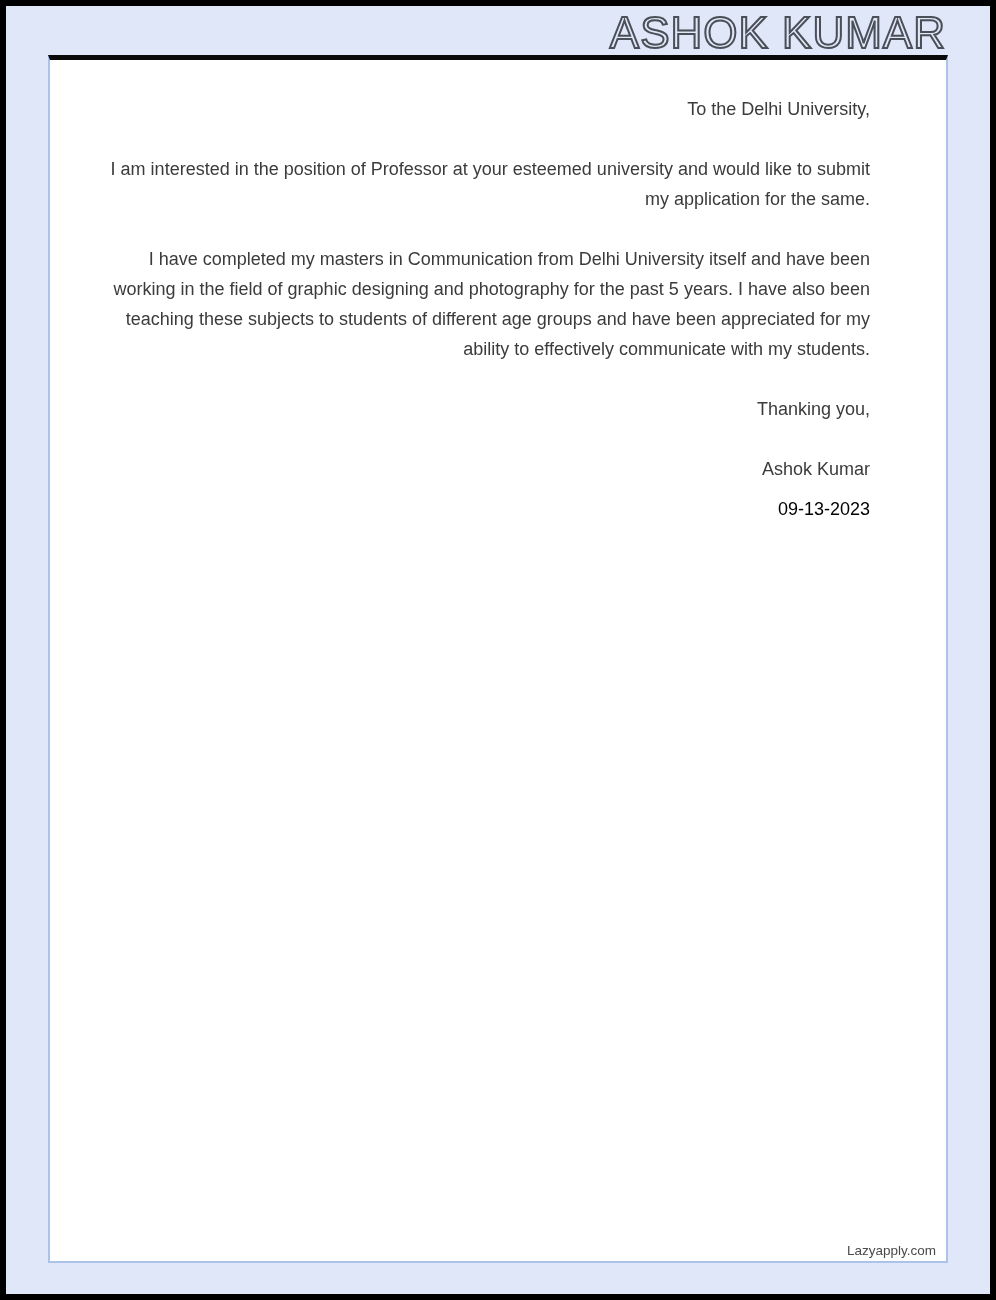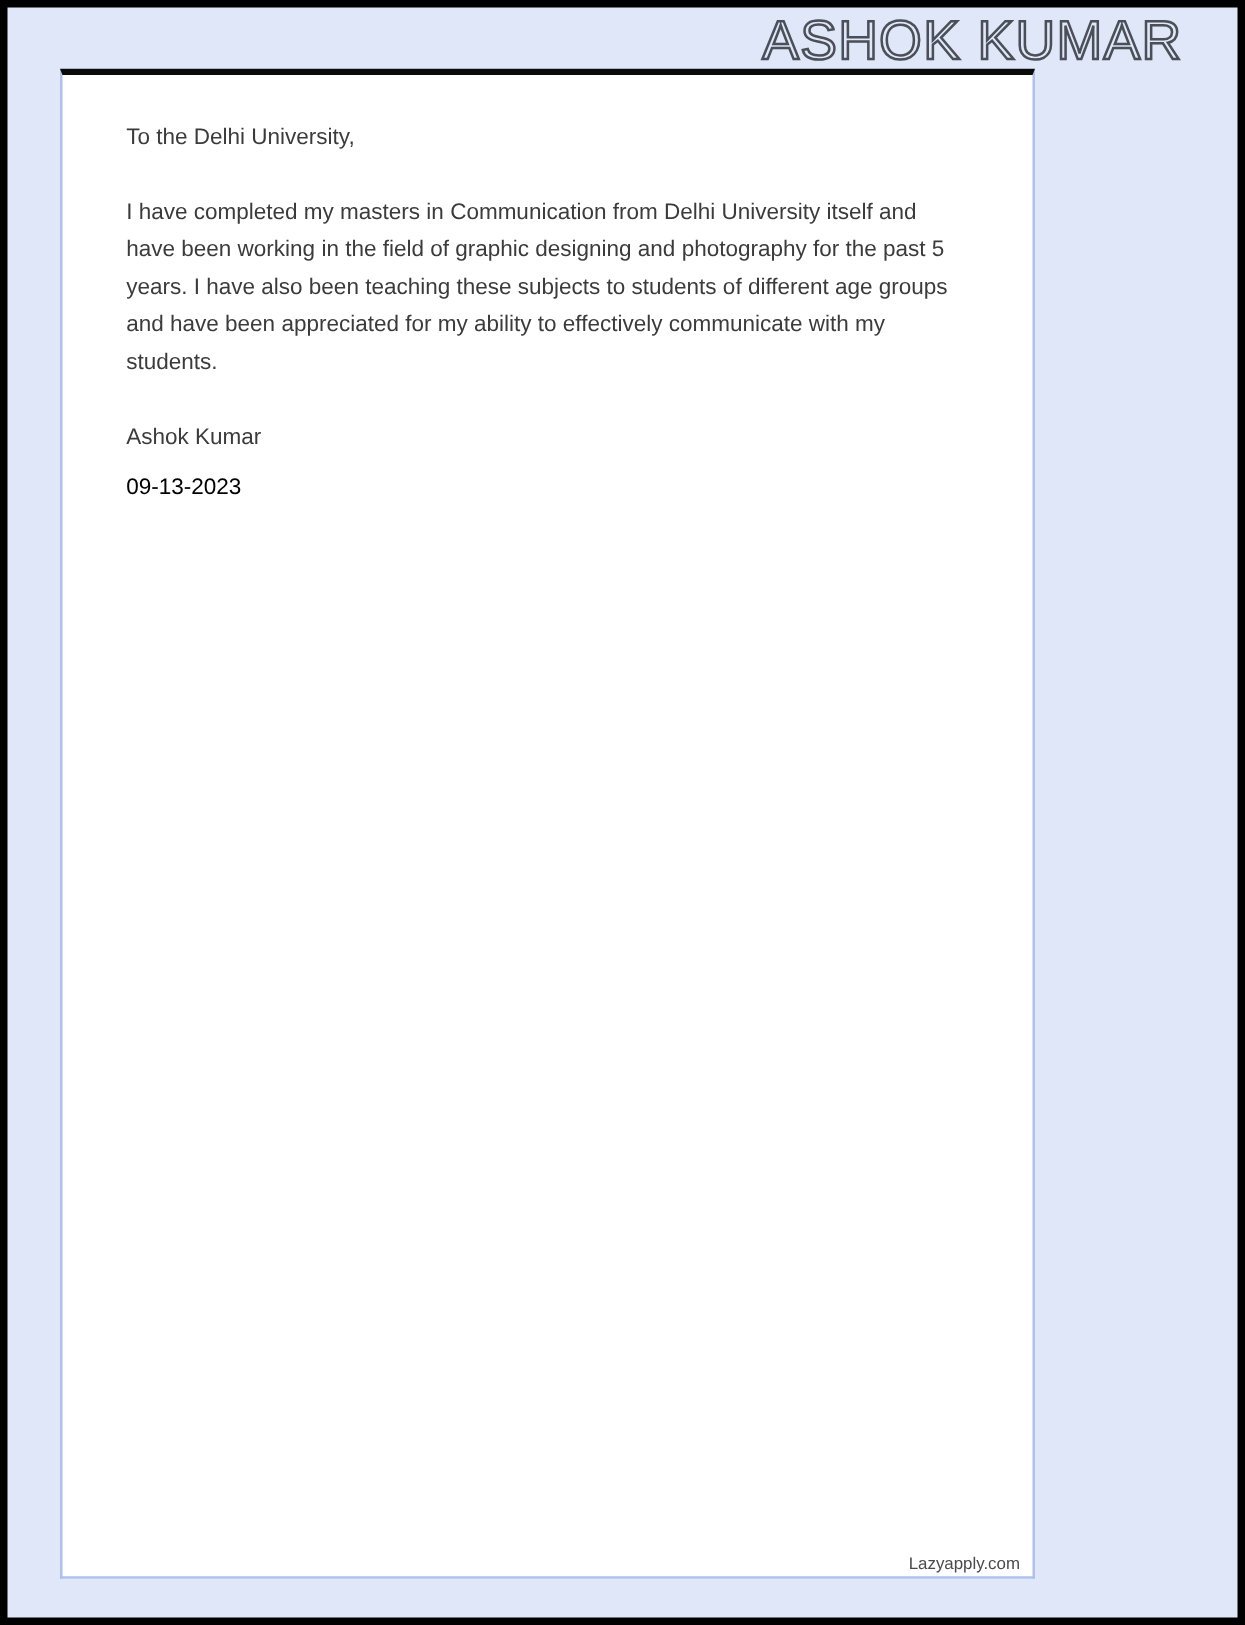--- a/index.html
+++ b/index.html
@@ -9,20 +9,21 @@
     font-family: "Liberation Sans", "DejaVu Sans", sans-serif;
   }
   .screen {
     position: relative;
     width: 996px;
     height: 1300px;
     box-sizing: border-box;
     border: 6px solid #000000;
     background: #dfe7f9;
     overflow: hidden;
+    text-align: right;
   }
   
   .header-name {
     position: absolute;
     top: 0px;
     right: 44px;
     height: 49px;
     line-height: 54px;
     font-size: 44px;
     font-weight: 400;
@@ -31,29 +32,29 @@
     -webkit-text-stroke: 2px #4b4f57;
     text-shadow:
       0 0 1px #4b4f57;
     white-space: nowrap;
   }
   
   .page {
     position: absolute;
     left: 42px;   
     top: 49px;    
-    width: 780px;
+    width: 900px;
     height: 1208px;
     box-sizing: border-box;
     background: #ffffff;
     border-top: 5px solid #0a0a0a;
     border-left: 2px solid #adc2eb;
     border-right: 2px solid #adc2eb;
     border-bottom: 2px solid #adc2eb;
-    padding: 34px 52px 0 51px;
+    padding: 34px 76px 0 51px;
   }
   .letter p {
     margin: 0 0 30px 0;
     font-size: 18px;
     line-height: 30px;
     font-weight: 400;
     color: #3b3b3b;
     max-width: 794px;
   }
   .letter p.signature-name {
@@ -78,25 +79,27 @@
 
 <div class="screen">
 
   <div class="header-name">ASHOK KUMAR</div>
 
   <div class="page">
     <div class="letter">
 
       <p>To the Delhi University,</p>
 
+      <p>I am interested in the position of Professor at your esteemed university and would like to submit my application for the same.</p>
 
       <p>I have completed my masters in Communication from Delhi University itself and have been working in the field of graphic designing and photography for the past 5 years. I have also been teaching these subjects to students of different age groups and have been appreciated for my ability to effectively communicate with my students.</p>
 
 
 
+      <p>Thanking you,</p>
 
 
       <p class="signature-name">Ashok Kumar</p>
 
       <p class="signature-date">09-13-2023</p>
 
     </div>
 
     <div class="watermark">Lazyapply.com</div>
   </div>

